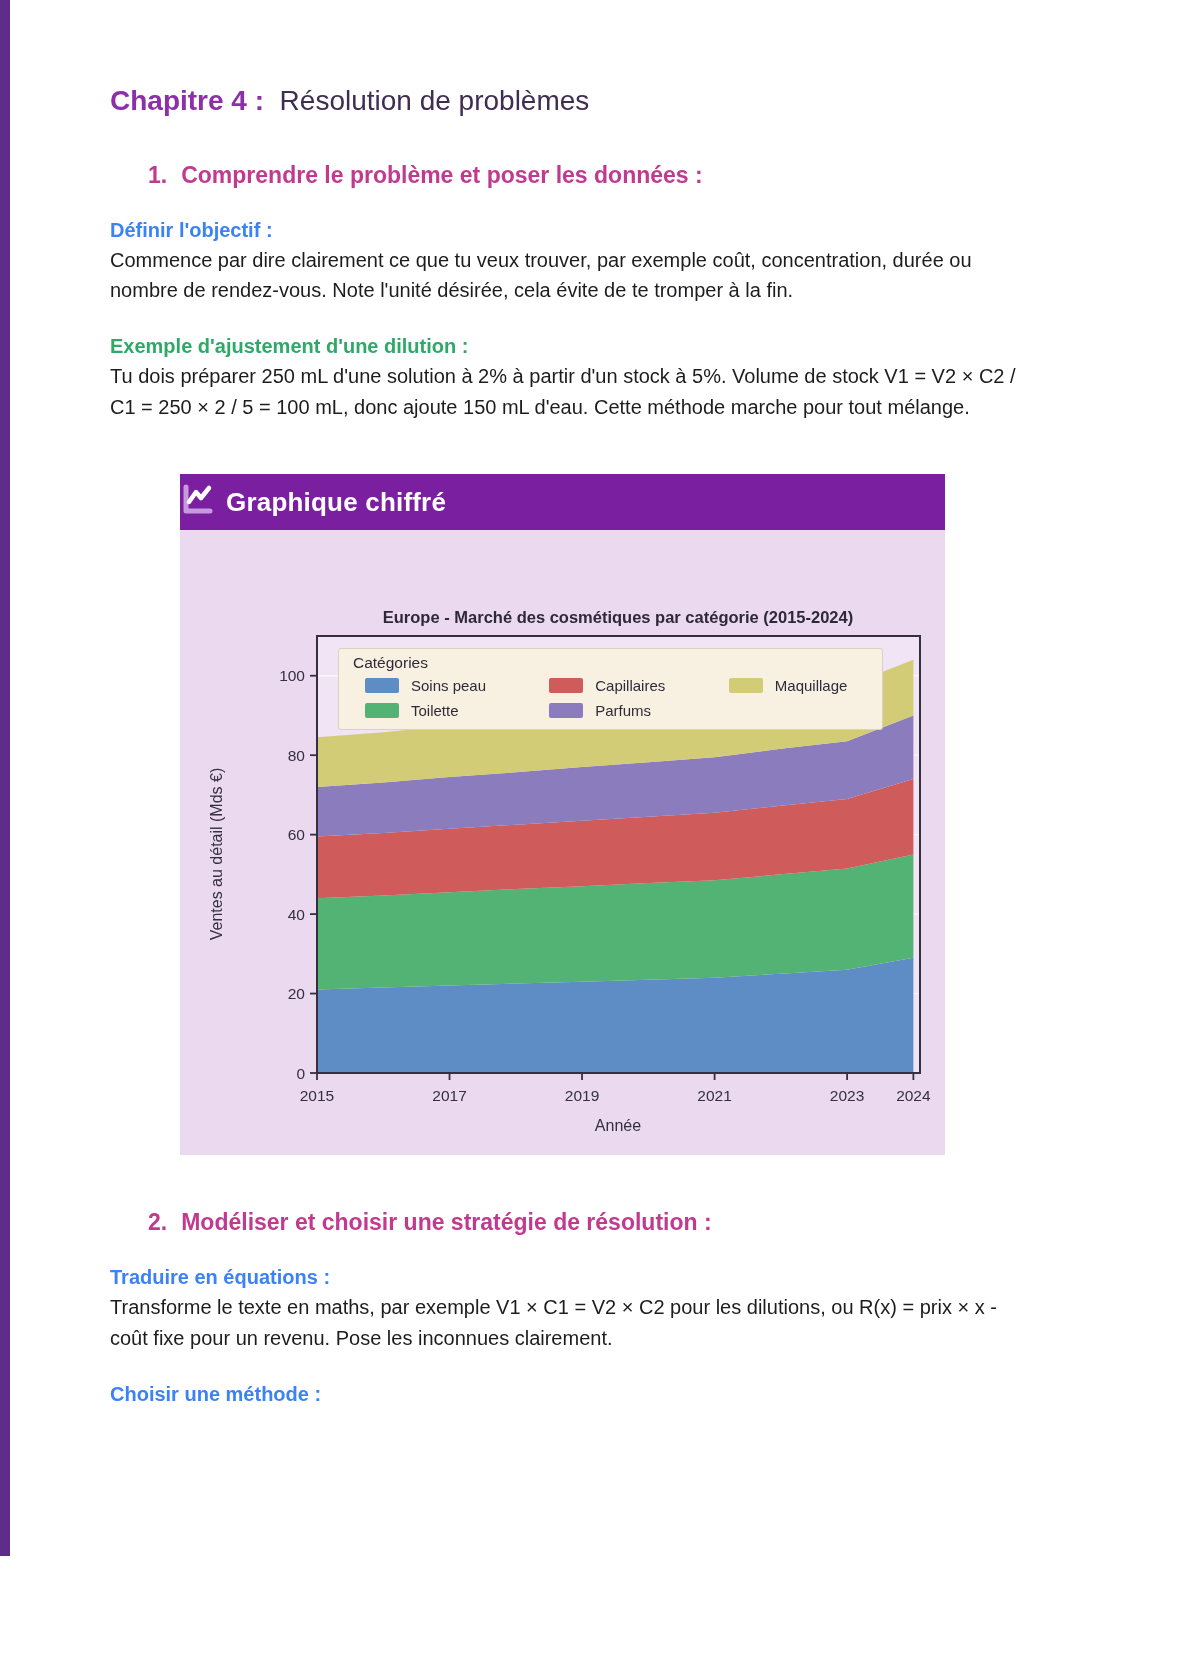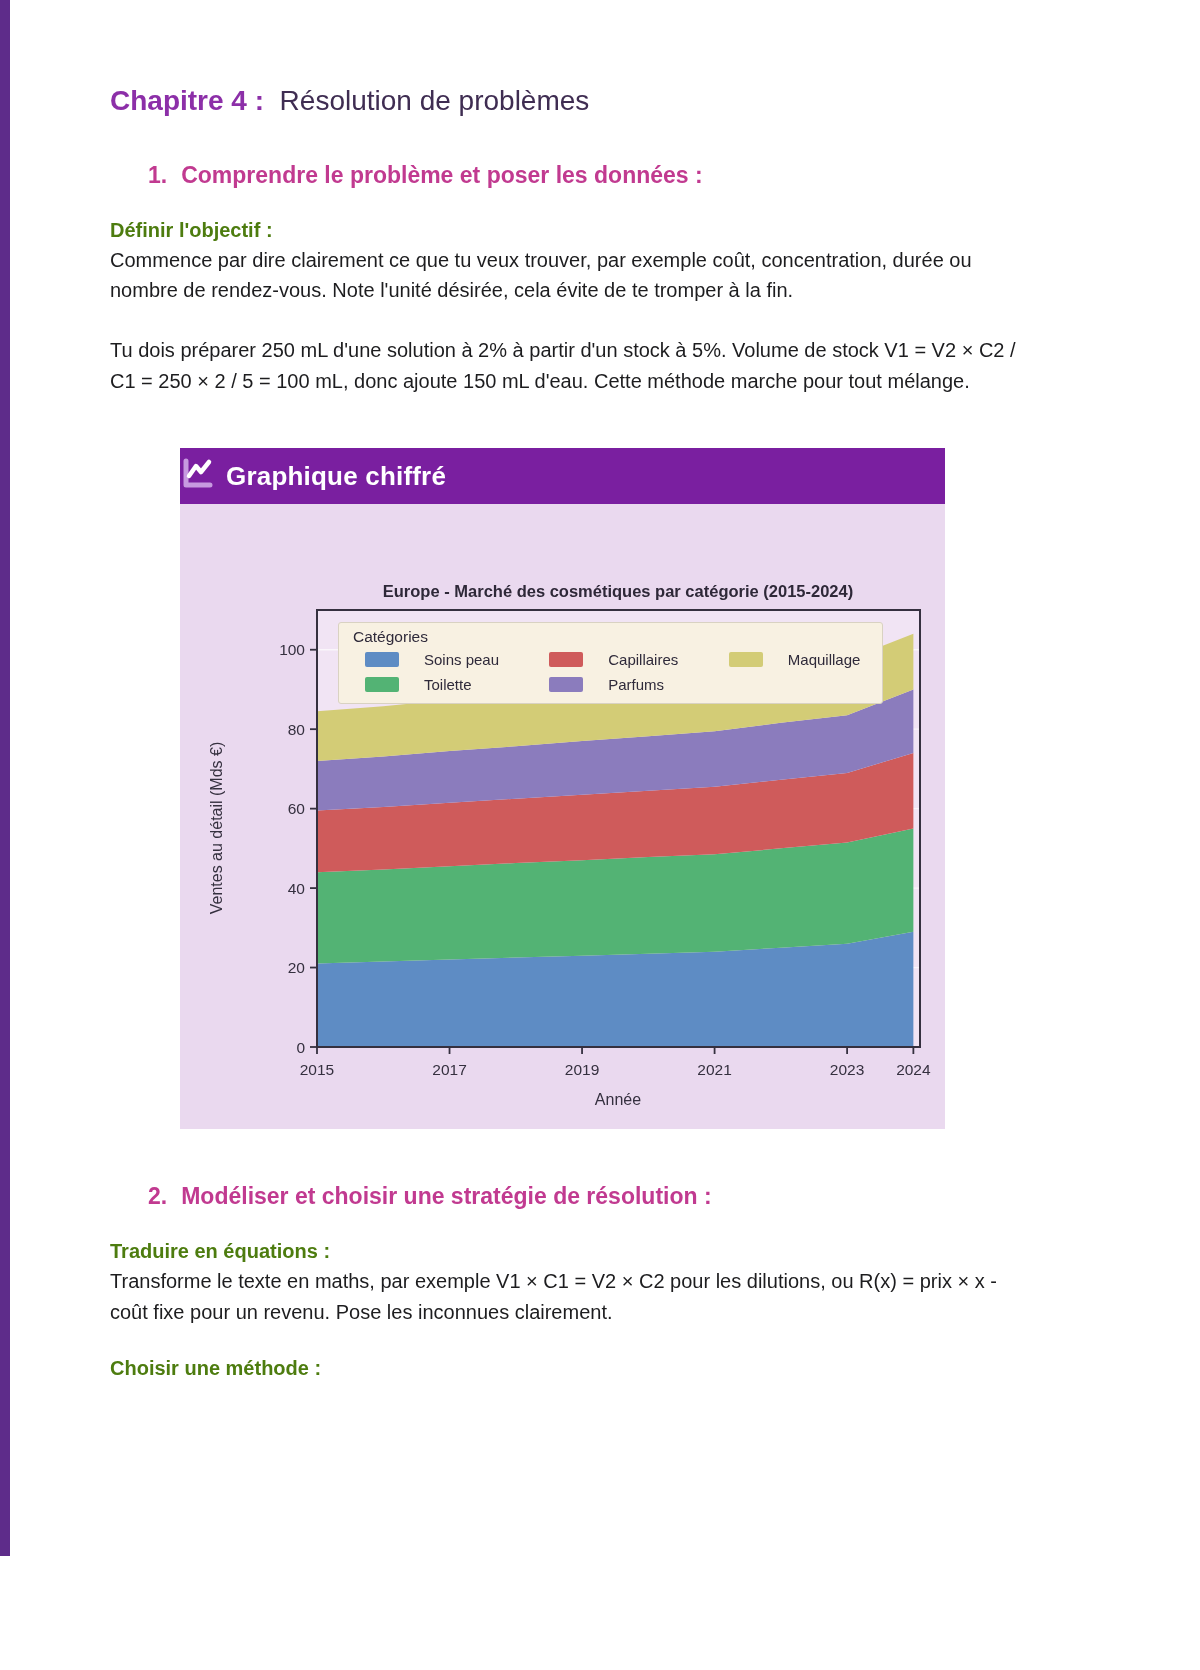--- a/index.html
+++ b/index.html
@@ -5,39 +5,39 @@
   html,body{margin:0;padding:0;background:#ffffff;}
   body{font-family:"Liberation Sans", sans-serif; color:#212121;}
   .page{position:relative;width:1200px;height:1670px;background:#ffffff;overflow:hidden;}
   .left-stripe{position:absolute;left:0;top:0;width:10px;height:1556px;background:#5e2c8a;}
   .content{padding:84px 180px 0 110px;}
   .chapter-title{font-size:28px;line-height:1.2;margin:0;}
   .chapter-title .bold{font-weight:bold;color:#8c2fa8;}
   .chapter-title .rest{font-weight:normal;color:#3f2d52;}
   .sec-heading{display:flex;gap:14px;margin:44px 0 30px 38px;font-size:23px;font-weight:bold;color:#c13a90;}
   .block{margin-top:30px;}
-  .block-label{font-size:20px;font-weight:bold;color:#4d7c0f;margin:0;}
+  .block-label{font-size:20px;font-weight:bold;color:#3b82f6;margin:0;}
   .block-label.green{color:#2fa968;}
   .block-text{font-size:20px;line-height:1.52;margin:3px 0 0 0;color:#1d1d1f;max-width:912px;}
   
   .chart-card{width:765px;margin:52px 0 0 70px;}
   .chart-header{height:56px;background:#7a1fa0;display:flex;align-items:center;gap:12px;}
   .chart-header-title{color:#ffffff;font-size:26px;font-weight:bold;letter-spacing:.2px;}
   .chart-body{position:relative;width:765px;height:625px;background:#ead9ef;}
   svg.chart{position:absolute;left:0;top:0;}
   svg text{font-family:"Liberation Sans", sans-serif;}
   .legend-box{position:absolute;left:158px;top:118px;width:545px;box-sizing:border-box;
     background:#f8f1e2;border:1px solid #d9d2c2;border-radius:3px;padding:5px 14px 10px 14px;z-index:2;}
   .legend-title{text-align:left;font-size:15.5px;color:#2f2a3a;margin-bottom:5px;}
   .legend-cols{display:flex;justify-content:flex-start;gap:0;}
   .legend-col{display:flex;flex-direction:column;gap:8px;}
   .legend-col.c1{width:195px;}
   .legend-col.c2{width:190px;}
   .legend-col.c3{width:160px;}
-  .legend-entry{display:flex;align-items:center;gap:25px;padding-left:12px;}
+  .legend-entry{display:flex;align-items:center;gap:12px;padding-left:12px;}
   .legend-swatch{width:34px;height:15px;border-radius:2px;flex:0 0 auto;}
   .legend-label{font-size:15px;color:#2f2a3a;white-space:nowrap;}
   .sec2{margin-top:54px;}
 </style>
 </head>
 <body>
 
 <div class="page">
   <div class="left-stripe"></div>
 
@@ -53,20 +53,21 @@
       <span>Comprendre le problème et poser les données :</span>
     </div>
 
     <div class="block">
       <p class="block-label">Définir l'objectif :</p>
       <p class="block-text">Commence par dire clairement ce que tu veux trouver, par exemple coût, concentration, durée ou nombre de rendez-vous. Note l'unité désirée, cela évite de te tromper à la fin.</p>
     </div>
 
 
     <div class="block">
+      <p class="block-label green">Exemple d'ajustement d'une dilution :</p>
       <p class="block-text">Tu dois préparer 250 mL d'une solution à 2% à partir d'un stock à 5%. Volume de stock V1 = V2 × C2 / C1 = 250 × 2 / 5 = 100 mL, donc ajoute 150 mL d'eau. Cette méthode marche pour tout mélange.</p>
     </div>
 
     <div class="chart-card">
       <div class="chart-header">
         <span>
           <svg width="34" height="32" viewBox="0 0 34 32">
             <path d="M6 3 L6 27 L30 27" fill="none" stroke="#c79ae0" stroke-width="5" stroke-linecap="round" stroke-linejoin="round"></path>
             <path d="M9 18 L16 8 L21 14 L29 4" fill="none" stroke="#ffffff" stroke-width="4.5" stroke-linecap="round" stroke-linejoin="round"></path>
           </svg>

